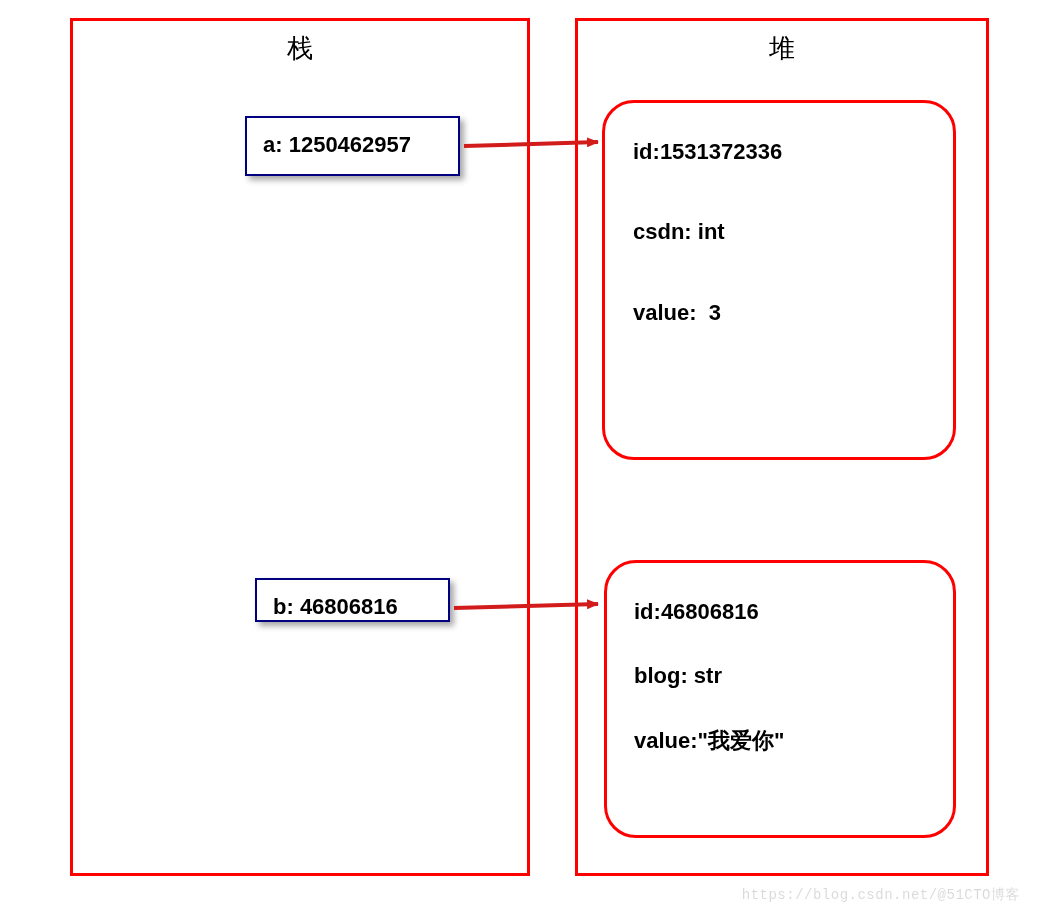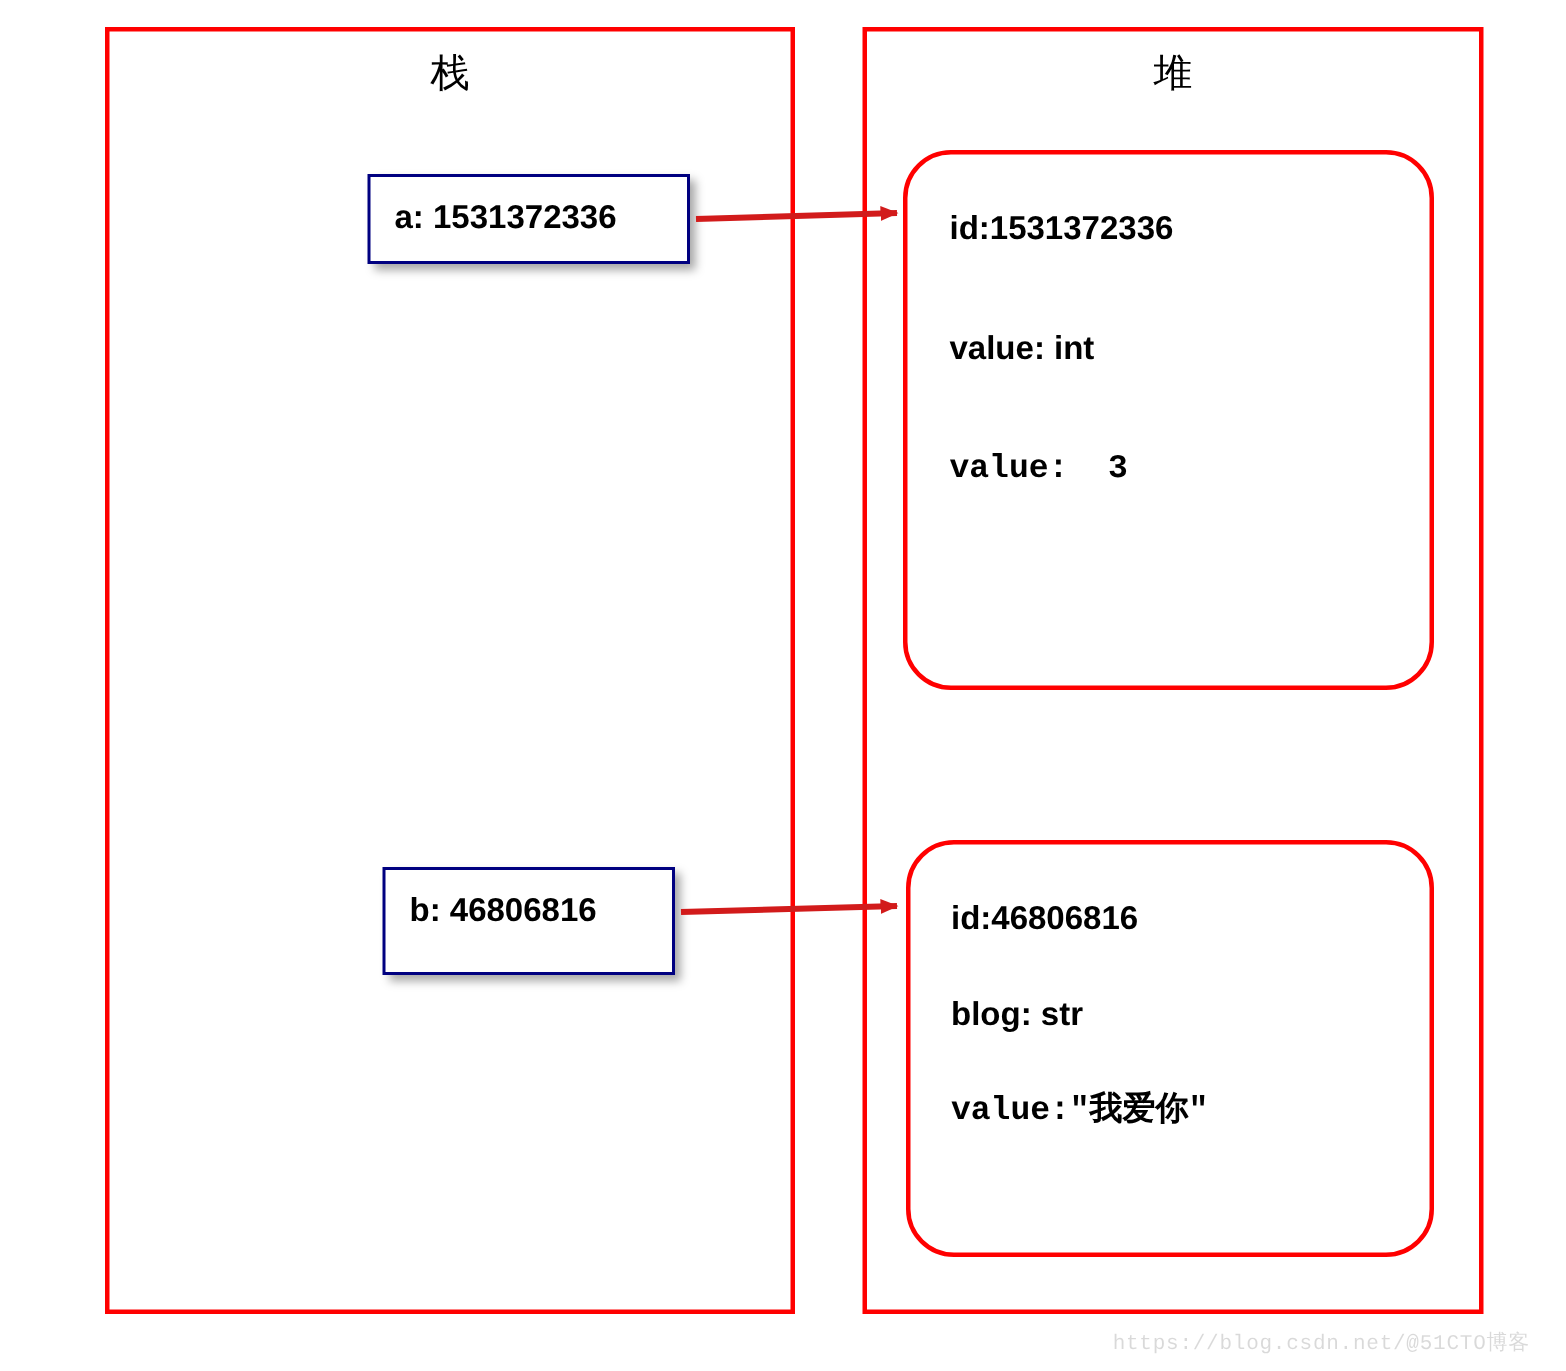--- a/index.html
+++ b/index.html
@@ -59,21 +59,21 @@
   .stack-entry.a {
     left: 245px;
     top: 116px;
     width: 215px;
     height: 60px;
   }
   .stack-entry.b {
     left: 255px;
     top: 578px;
     width: 195px;
-    height: 72px;
+    height: 44px;
   }
 
   
   .heap-obj {
     position: absolute;
     border: 3px solid #ff0000;
     border-radius: 32px;
     background: #ffffff;
     box-sizing: border-box;
     padding: 36px 24px 24px 28px;
@@ -97,21 +97,20 @@
   .heap-obj .line {
     margin-bottom: 54px;
     line-height: 1.2;
     white-space: pre;
   }
   .heap-obj.two .line {
     margin-bottom: 38px;
   }
   .heap-obj .line:last-child {
     margin-bottom: 0;
-    font-family: Liberation Mono, monospace;
   }
 
   
   svg.arrows {
     position: absolute;
     left: 0;
     top: 0;
     width: 1044px;
     height: 914px;
     pointer-events: none;
@@ -133,29 +132,29 @@
 
 <div class="panel stack">
   <div class="panel-title">栈</div>
 </div>
 
 <div class="panel heap">
   <div class="panel-title">堆</div>
 </div>
 
 <div class="stack-entry a">
-  <span>a: 1531372336</span>
+  <span>a: 1250462957</span>
 </div>
 <div class="stack-entry b">
   <span>b: 46806816</span>
 </div>
 
 <div class="heap-obj one">
   <div class="line">id:1531372336</div>
-  <div class="line">value: int</div>
+  <div class="line">csdn: int</div>
   <div class="line">value:  3</div>
 </div>
 <div class="heap-obj two">
   <div class="line">id:46806816</div>
   <div class="line">blog: str</div>
   <div class="line">value:"我爱你"</div>
 </div>
 
 <svg class="arrows" viewBox="0 0 1044 914">
   <defs>

